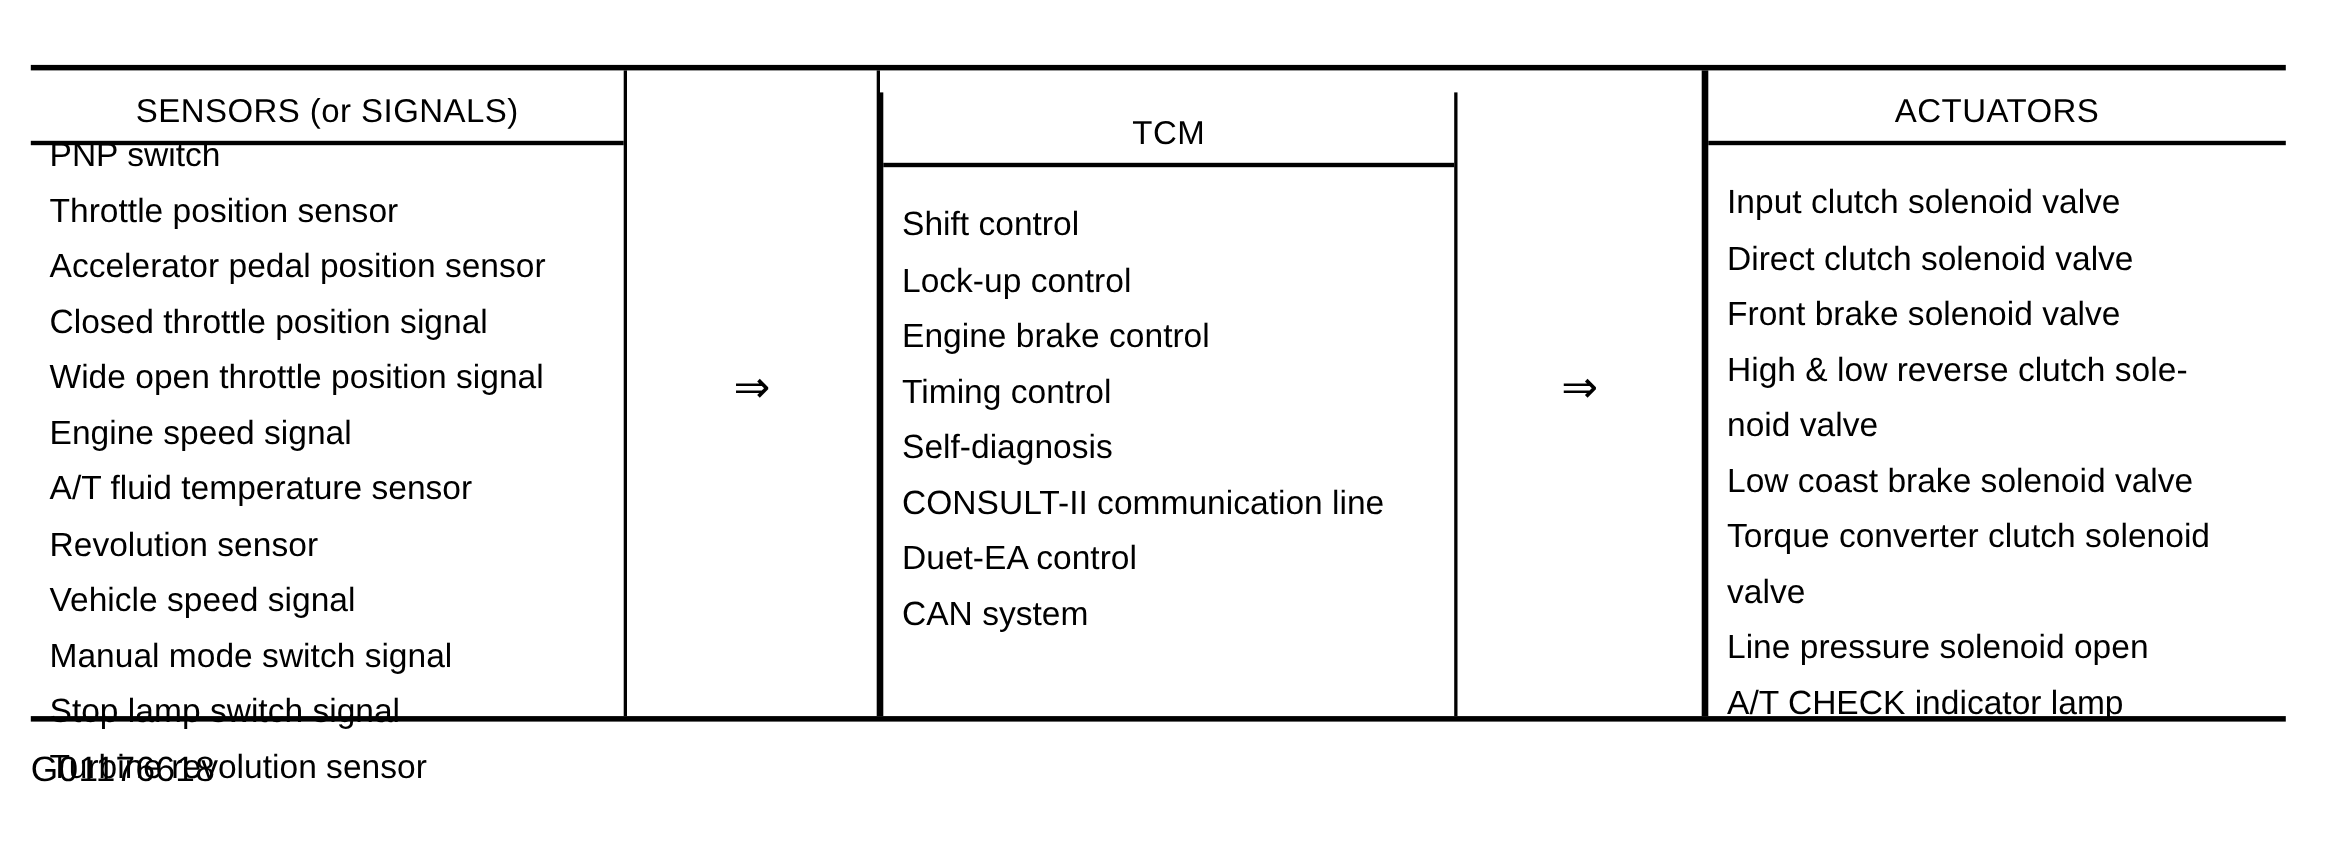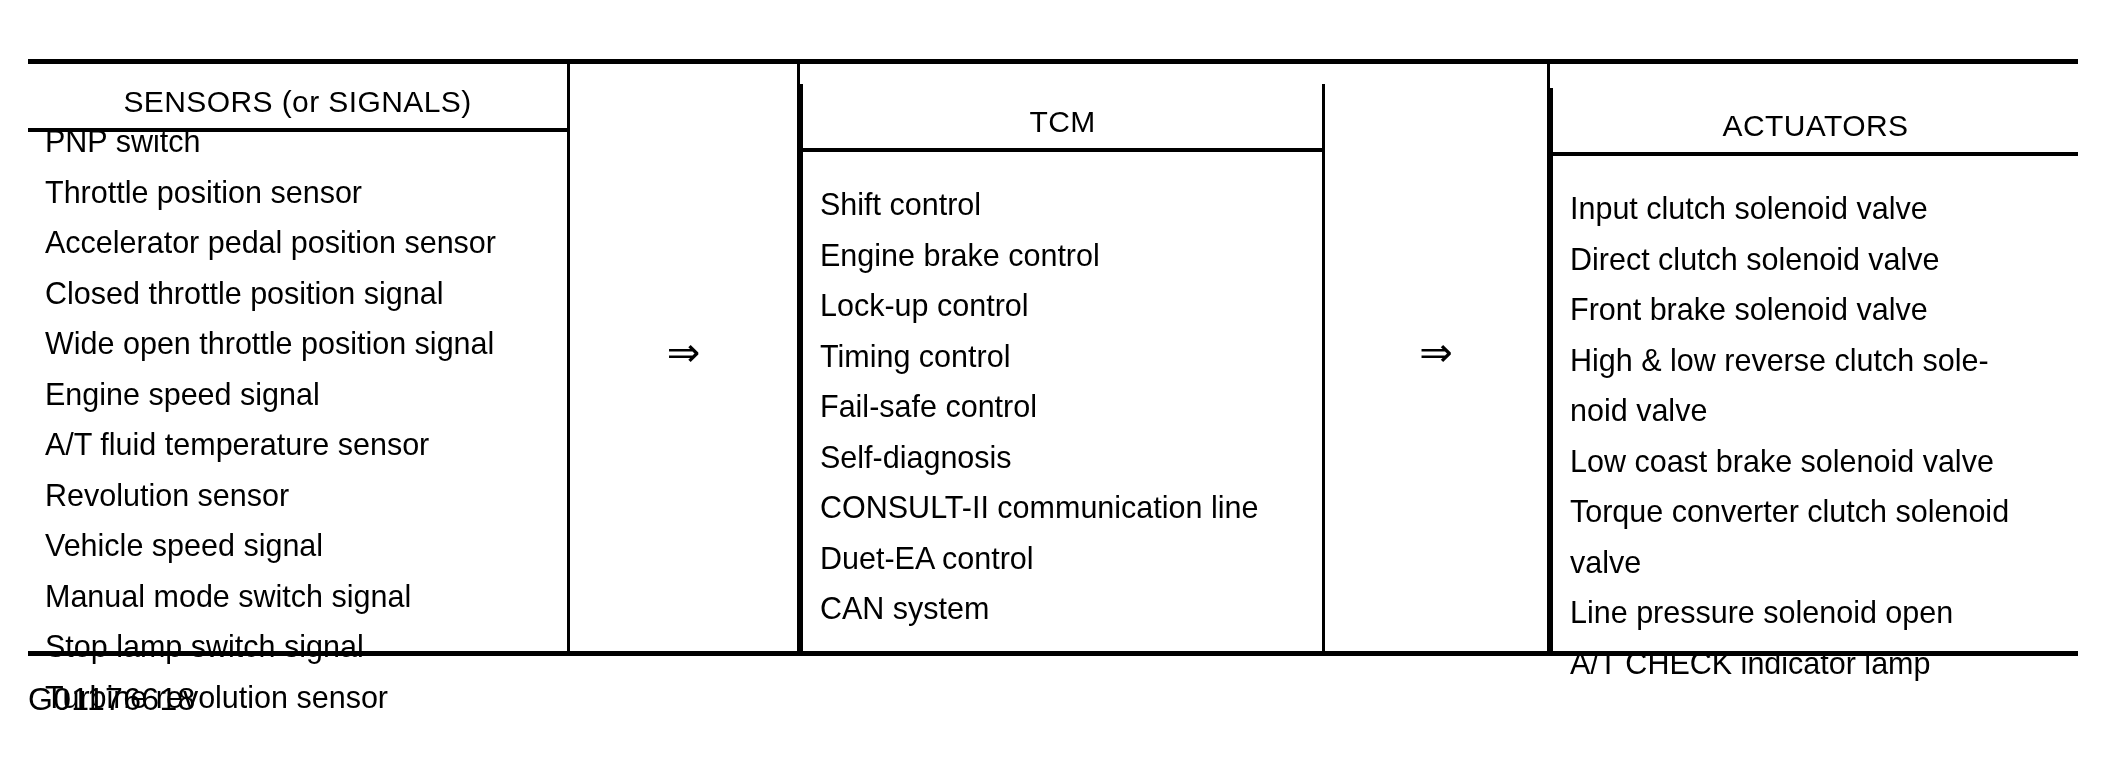--- a/index.html
+++ b/index.html
@@ -39,21 +39,21 @@
     top: 0;
     bottom: 0;
     box-sizing: border-box;
   }
 
   
   .col-sensors   { left: 0px;    width: 542px; }
   .col-gap1      { left: 542px;  width: 230px; }
   .col-tcm       { left: 772px;  width: 525px; }
   .col-gap2      { left: 1297px; width: 225px; }
-  .col-actuators { left: 1522px; width: 528px; margin-top: 24px; }
+  .col-actuators { left: 1522px; width: 528px; }
 
   
   .col-sensors   { border-right: 3px solid #000000; }
   .col-gap1      { border-right: 3px solid #000000; }
   .col-tcm       { border-right: 3px solid #000000; margin-top: 20px; }
   .col-gap2      { border-right: 3px solid #000000; }
   .col-gap1      { border-left: 0; }
   .col-tcm       { border-left: 3px solid #000000; }
   .col-actuators { border-left: 3px solid #000000; }
 
@@ -154,24 +154,23 @@
     <div class="col col-gap1">
       <div class="arrow-cell">
         <span class="arrow-glyph">⇒</span>
       </div>
     </div>
 
     <div class="col col-tcm has-rule">
       <div class="col-head">TCM</div>
       <div class="col-body">
         <div class="item">Shift control</div>
+        <div class="item">Lock-up control</div>
         <div class="item">Engine brake control</div>
-        <div class="item">Lock-up control</div>
         <div class="item">Timing control</div>
-        <div class="item">Fail-safe control</div>
         <div class="item">Self-diagnosis</div>
         <div class="item">CONSULT-II communication line</div>
         <div class="item">Duet-EA control</div>
         <div class="item">CAN system</div>
       </div>
     </div>
 
     <div class="col col-gap2">
       <div class="arrow-cell">
         <span class="arrow-glyph">⇒</span>

